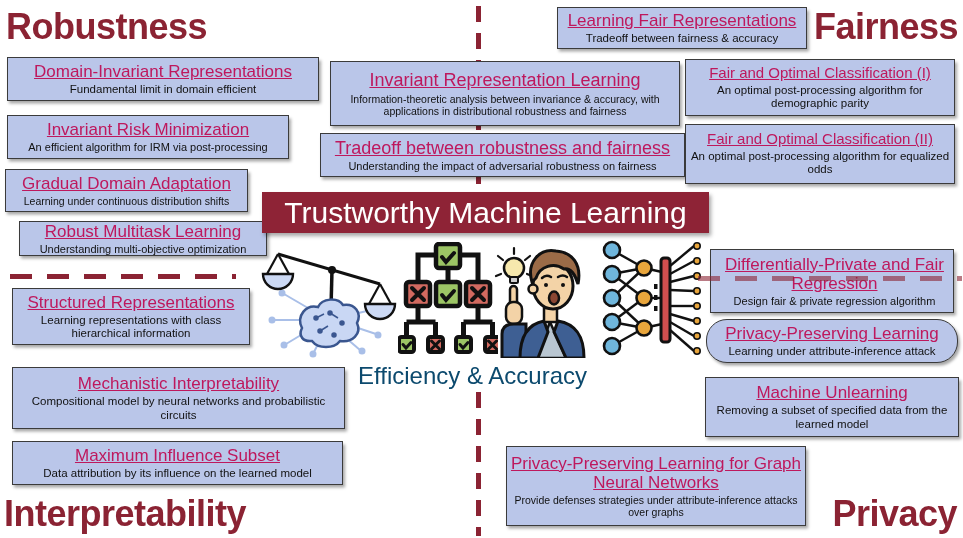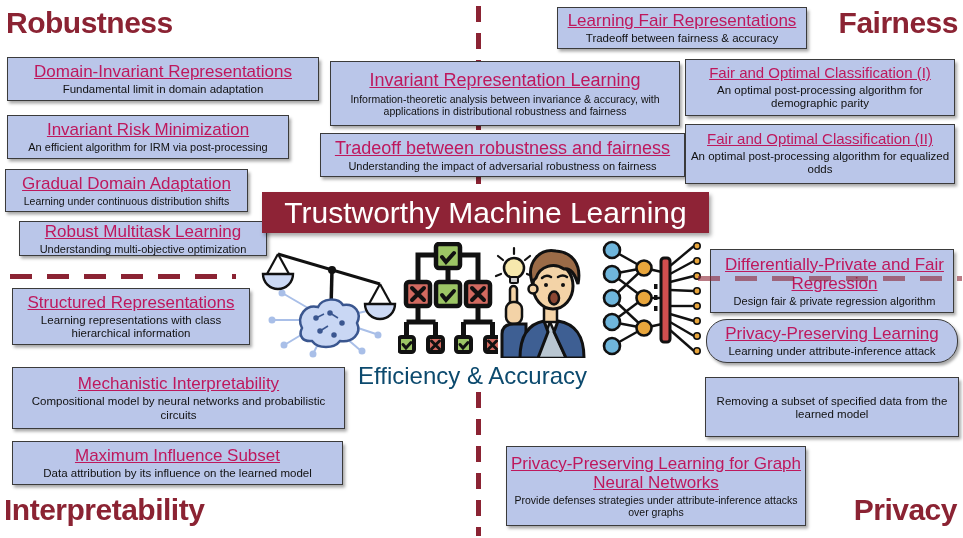--- a/index.html
+++ b/index.html
@@ -1,18 +1,18 @@
 <!DOCTYPE html>
 <html><head>
 <meta charset="utf-8">
 <style>
   html,body{margin:0;padding:0;background:#fff;}
   .canvas{position:relative;width:963px;height:538px;background:#ffffff;overflow:hidden;
           font-family:"Liberation Sans",sans-serif;color:#111;}
-  .quad-heading{position:absolute;font-weight:bold;font-size:30px;color:#8b2333;letter-spacing:-0.5px;white-space:nowrap;z-index:2;}
+  .quad-heading{position:absolute;font-weight:bold;font-size:36px;color:#8b2333;letter-spacing:-0.5px;white-space:nowrap;z-index:2;}
   .box{position:absolute;background:#bac6e9;border:1.8px solid #3b3b3b;box-sizing:border-box;
        box-shadow:2px 2.5px 3px rgba(0,0,0,0.35);display:flex;flex-direction:column;justify-content:center;
        align-items:center;text-align:center;padding:2px 3px;z-index:2;}
   .box-title{font-size:17px;color:#be185d;text-decoration:underline;line-height:1.12;}
   .box-desc{font-size:11.5px;color:#111;line-height:1.15;margin-top:2px;}
   .t18 .box-title{font-size:18px;}
   .t15 .box-title{font-size:15px;}
   .d11 .box-desc{font-size:11px;}
   .d105 .box-desc{font-size:10.5px;}
   .nw .box-desc{white-space:nowrap;}
@@ -41,21 +41,21 @@
 
   <div class="quad-heading" style="left:6px;top:6px;">Robustness</div>
   <div class="quad-heading" style="right:5px;top:6px;">Fairness</div>
   <div class="quad-heading" style="left:4px;top:493px;">Interpretability</div>
   <div class="quad-heading" style="right:6px;top:493px;">Privacy</div>
 
   <div class="banner">Trustworthy Machine Learning</div>
 
   <div class="box nw" style="left:7px;top:57px;width:312px;height:44px;">
     <div class="box-title">Domain-Invariant Representations</div>
-    <div class="box-desc">Fundamental limit in domain adaptation</div>
+    <div class="box-desc">Fundamental limit in domain efficient</div>
   </div>
   <div class="box d11 nw" style="left:7px;top:115px;width:282px;height:44px;">
     <div class="box-title">Invariant Risk Minimization</div>
     <div class="box-desc">An efficient algorithm for IRM via post-processing</div>
   </div>
   <div class="box d105 nw" style="left:5px;top:169px;width:243px;height:43px;">
     <div class="box-title">Gradual Domain Adaptation</div>
     <div class="box-desc">Learning under continuous distribution shifts</div>
   </div>
   <div class="box d11 nw" style="left:19px;top:221px;width:248px;height:35px;">
@@ -100,20 +100,21 @@
 
   <div class="box d11 nw" style="left:710px;top:249px;width:244px;height:64px;padding-left:8px;">
     <div class="box-title">Differentially-Private and Fair Regression</div>
     <div class="box-desc">Design fair &amp; private regression algorithm</div>
   </div>
   <div class="box nw" style="left:706px;top:319px;width:252px;height:44px;border-radius:21px;">
     <div class="box-title">Privacy-Preserving Learning</div>
     <div class="box-desc">Learning under attribute-inference attack</div>
   </div>
   <div class="box" style="left:705px;top:377px;width:254px;height:60px;">
+    <div class="box-title">Machine Unlearning</div>
     <div class="box-desc">Removing a subset of specified data from the learned model</div>
   </div>
   <div class="box d105" style="left:506px;top:446px;width:300px;height:80px;">
     <div class="box-title">Privacy-Preserving Learning for Graph Neural Networks</div>
     <div class="box-desc">Provide defenses strategies under attribute-inference attacks over graphs</div>
   </div>
 
   <div class="caption">Efficiency &amp; Accuracy</div>
 
   <div class="icon" style="left:258px;top:238px;width:140px;height:120px;">

